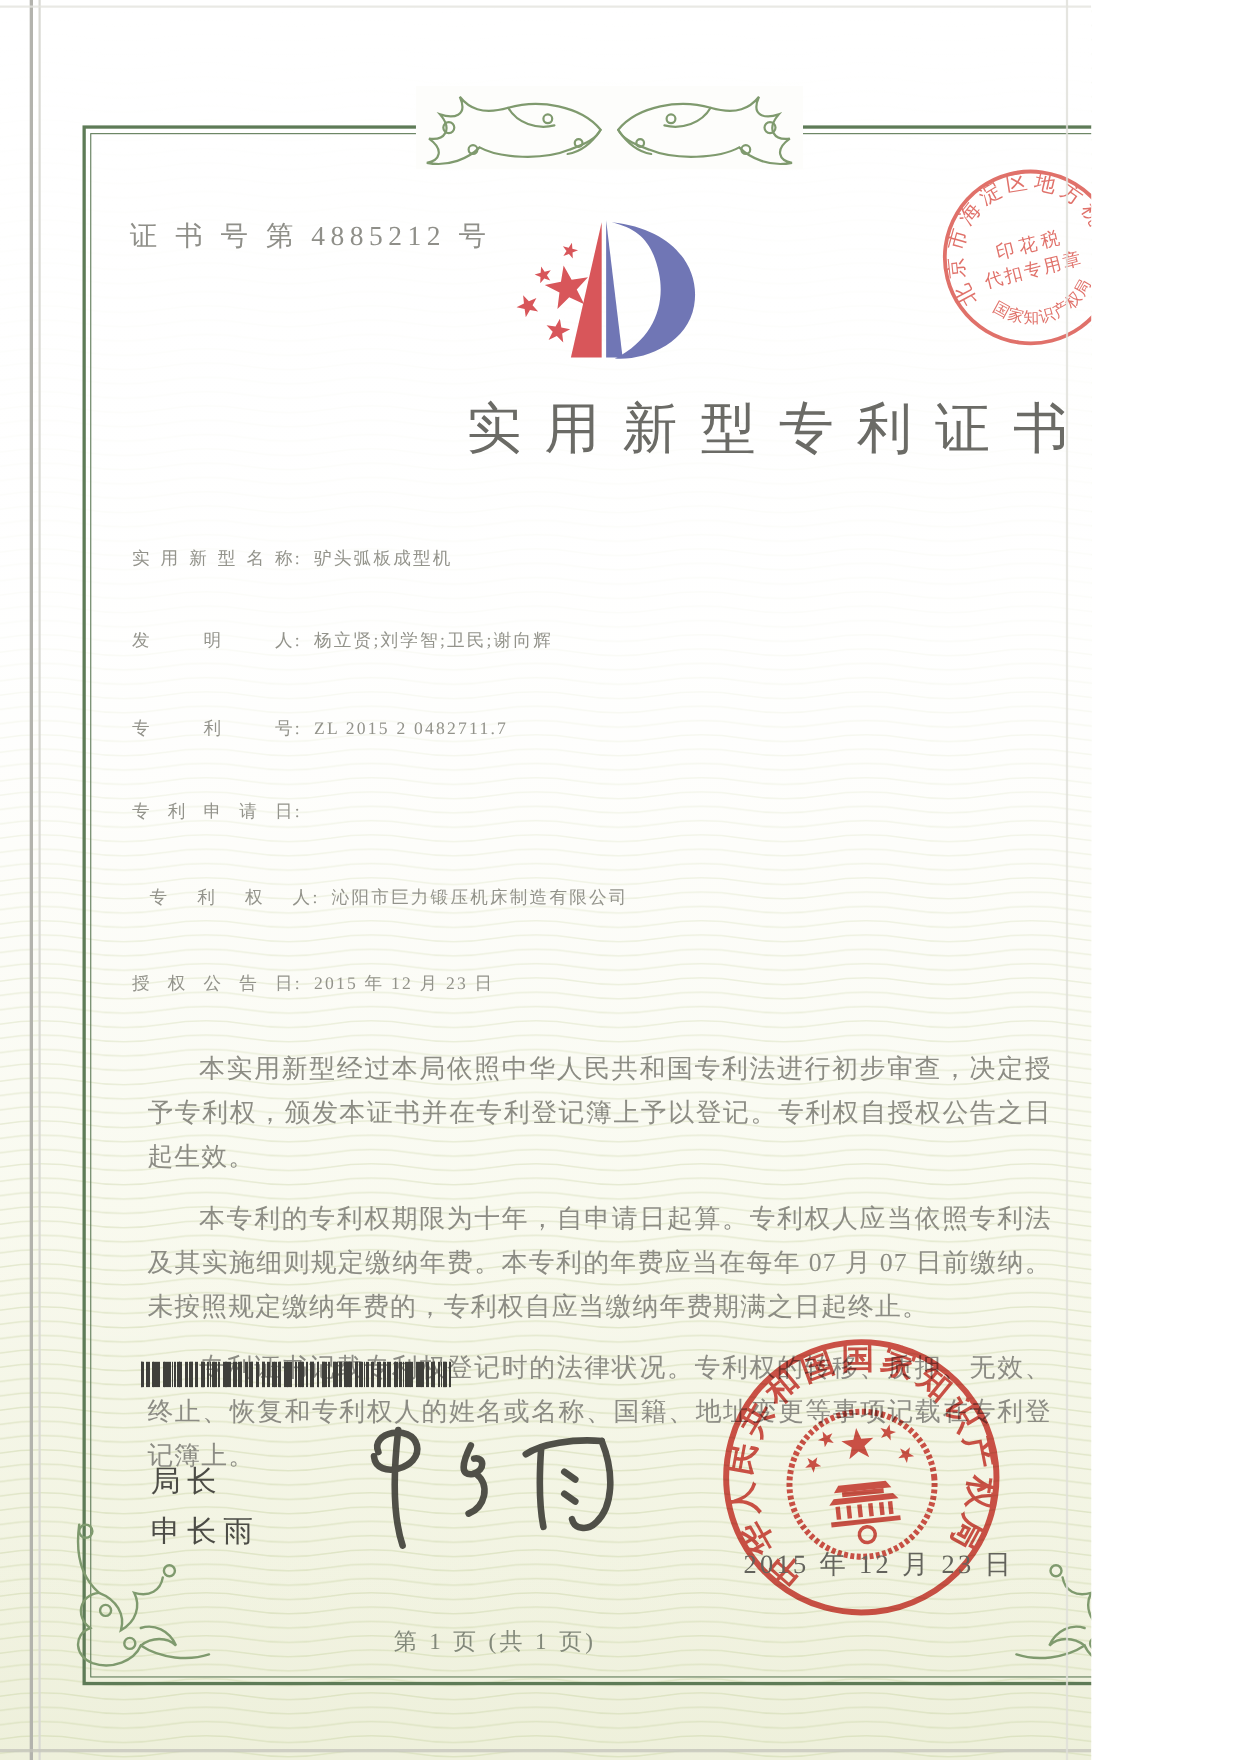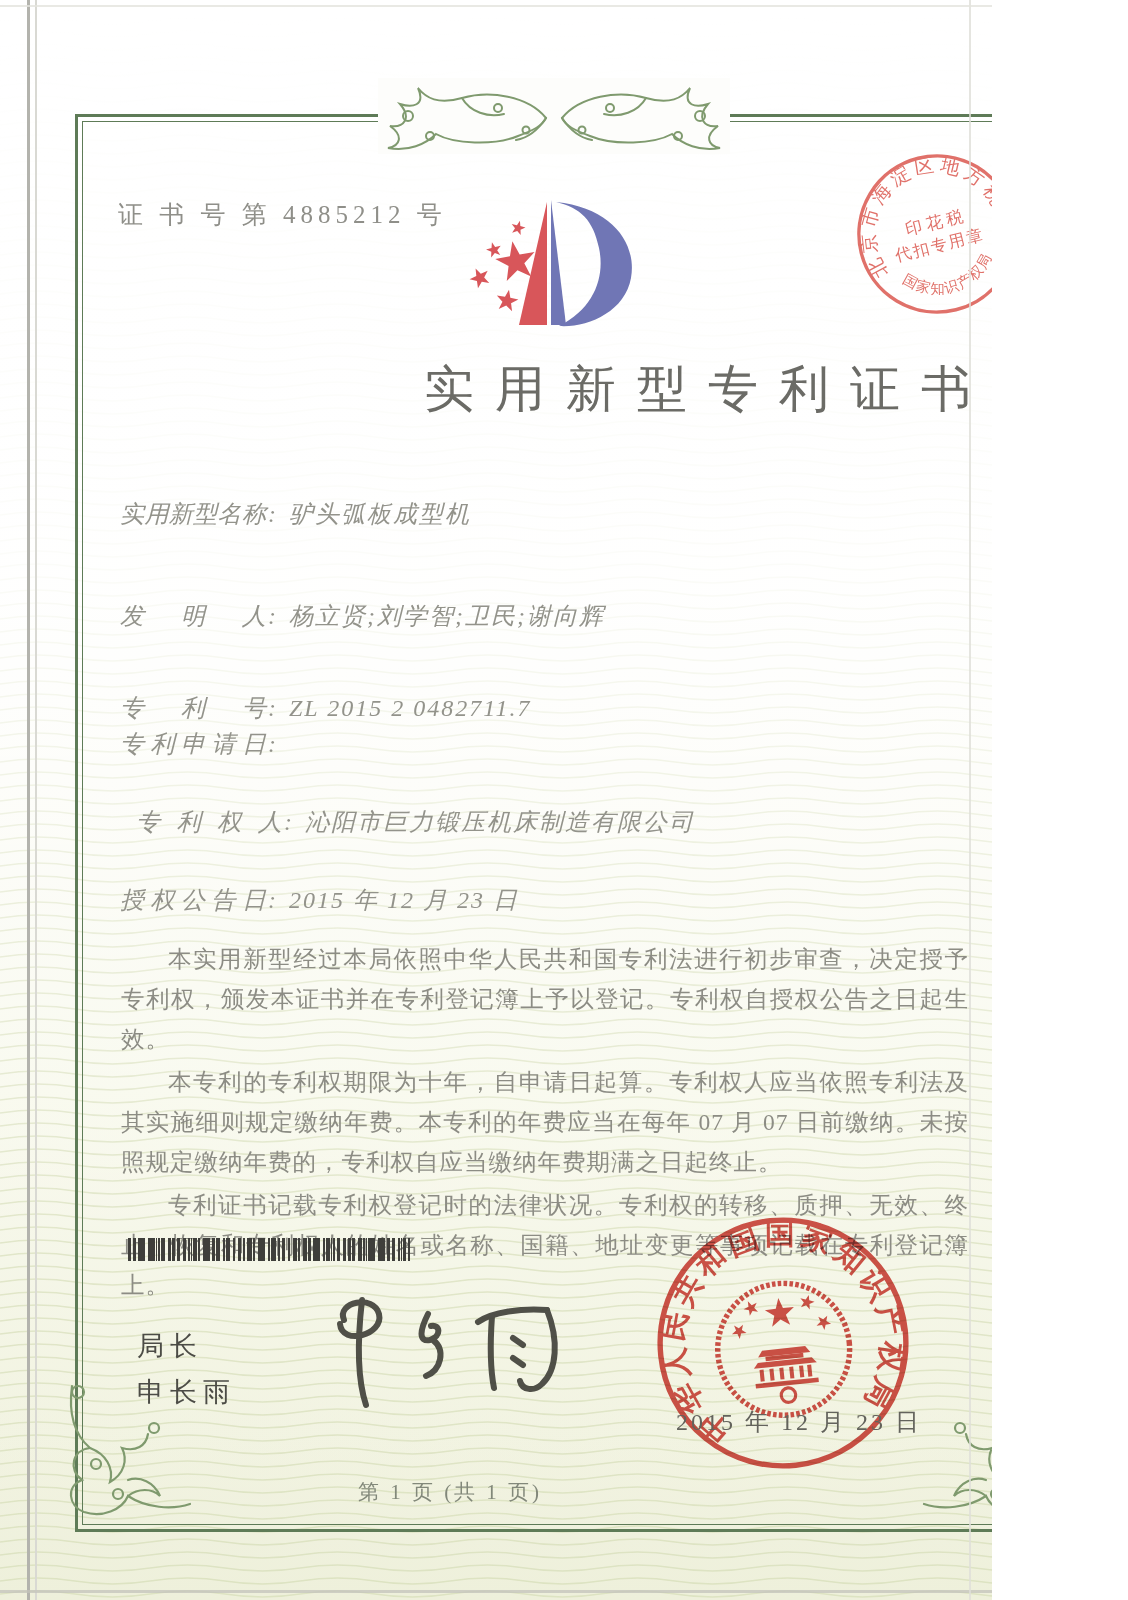--- a/index.html
+++ b/index.html
@@ -30,31 +30,31 @@
     letter-spacing:5px; z-index:3; }
 
   .logo { position:absolute; left:435px; top:186px; width:215px; height:150px; z-index:3; }
 
   .tax-stamp { position:absolute; left:853px; top:150px; width:168px; height:168px;
     transform:rotate(-14deg); mix-blend-mode:multiply; opacity:.92; z-index:4; }
 
   .doc-title { position:absolute; left:0; right:0; top:356px; text-align:right;
     font-size:50px; color:#6b6b66; letter-spacing:21px; text-indent:21px; z-index:3; }
 
-  .field { position:absolute; left:120px; font-size:24px; color:#93938b;
-    display:flex; align-items:baseline; z-index:3;font-style:italic; }
+  .field { position:absolute; left:120px; font-size:16px; color:#93938b;
+    display:flex; align-items:baseline; z-index:3; }
   .field .lbl { display:inline-block; width:146px; text-align:justify; text-align-last:justify; }
   .field .col { margin-left:2px; }
   .field .val { margin-left:13px; letter-spacing:2px; }
-  .f-name { top:498px; } .f-inventor { top:600px; } .f-patno { top:652px;margin-top:40px; }
+  .f-name { top:498px; } .f-inventor { top:572px; } .f-patno { top:652px; }
   .f-filing { top:728px; } .f-patentee { top:806px;margin-left:16px; } .f-grant { top:884px; }
 
   .body-text { position:absolute; left:118px; top:936px; width:854px; z-index:3;
     font-size:23.5px; line-height:40px; color:#8c8c84; text-align:justify; }
-  .body-text p { margin:3px; text-indent:2em; letter-spacing:1px; }
+  .body-text p { margin:16px; text-indent:2em; letter-spacing:1px; }
 
   .barcode { position:absolute; left:128px; top:1238px; width:284px; height:23px; z-index:3;
     background:
       repeating-linear-gradient(90deg,#3f3f3b 0 2px,transparent 2px 5px),
       repeating-linear-gradient(90deg,#3f3f3b 0 3px,transparent 3px 11px),
       repeating-linear-gradient(90deg,#3f3f3b 0 1px,transparent 1px 7px); }
 
   .director-title { position:absolute; left:137px; top:1328px; z-index:3;
     font-family:"Liberation Sans", sans-serif; font-size:27px; color:#4c4c46; letter-spacing:6px; }
   .director-name  { position:absolute; left:137px; top:1374px; z-index:3;

